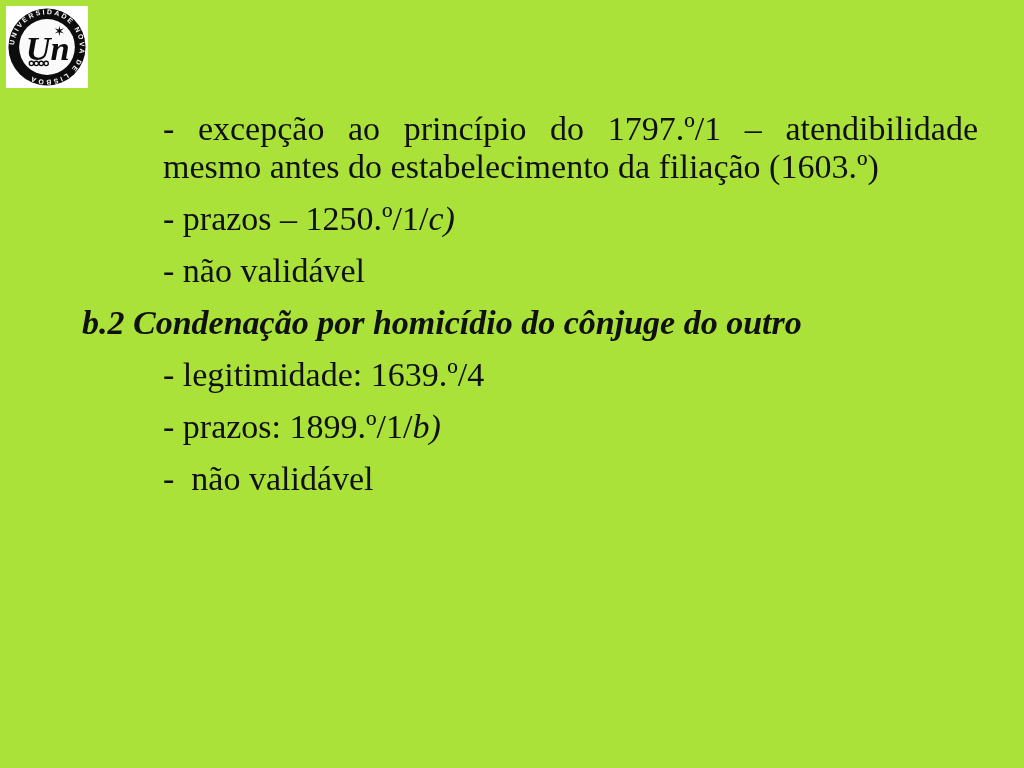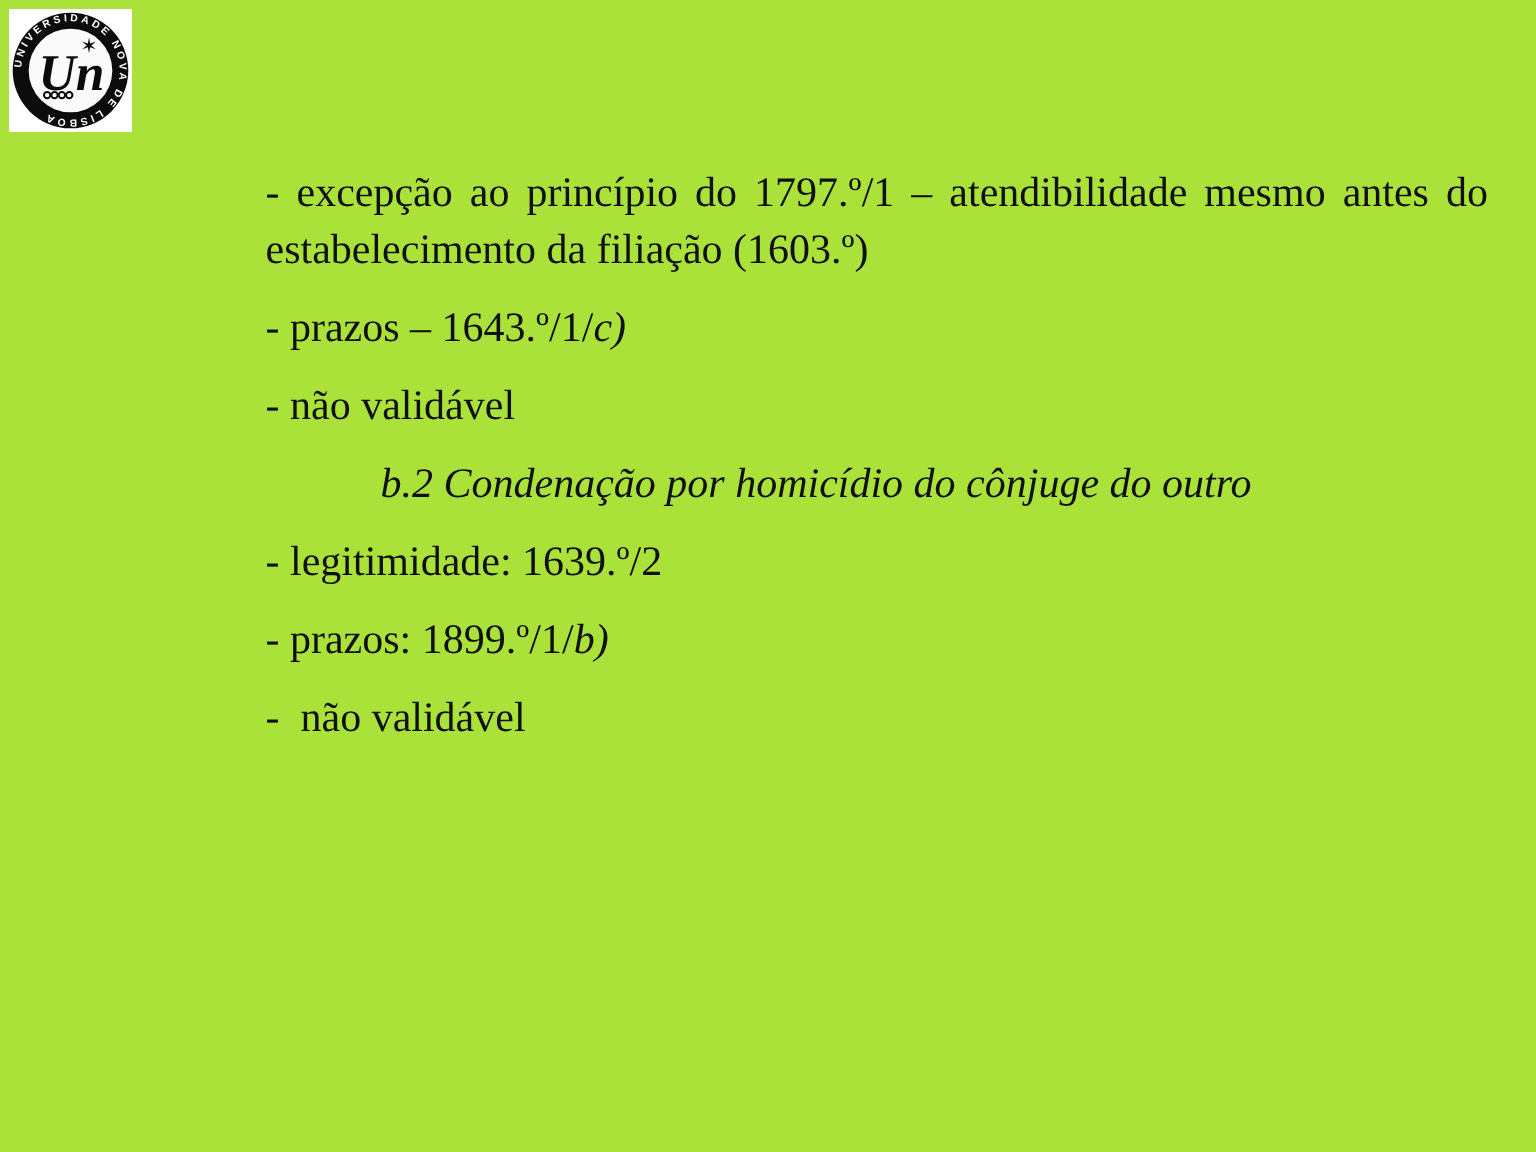--- a/index.html
+++ b/index.html
@@ -31,38 +31,36 @@
     width: 100%;
     height: 100%;
     display: block;
   }
   .content {
     position: absolute;
     left: 82px;
     top: 110px;
     width: 896px;
     color: #101010;
-    font-size: 28px;
+    font-size: 34px;
     line-height: 38px;
-    margin-left: 14px;
   }
   .para {
     margin: 0 0 14px 0;
     white-space: pre-wrap;
   }
   .indent {
     padding-left: 81px;
   }
   .justify {
     text-align: justify;
   }
   .heading {
-    font-weight: normal;
+    font-weight: bold;
     font-style: italic;
-    text-align: center;
   }
   .it {
     font-style: italic;
   }
 </style>
 </head>
 <body>
 
 <div class="slide" id="slide" style="background: rgb(171, 226, 58);">
 
@@ -84,28 +82,28 @@
         <circle cx="43" cy="70" r="2.6"></circle>
         <circle cx="49" cy="70" r="2.6"></circle>
       </g>
     </svg>
   </div>
 
   <div class="content" style="color: rgb(16, 16, 16);">
     <p class="para indent justify">- excepção ao princípio do 1797.º/1 – atendibilidade mesmo antes do estabelecimento da filiação (1603.º)</p>
 
 
-    <p class="para indent"><span>- prazos – 1643.º/1/</span><span class="it">c)</span></p>
+    <p class="para indent"><span>- prazos – 1250.º/1/</span><span class="it">c)</span></p>
 
     <p class="para indent">- não validável</p>
 
     <p class="para heading">b.2 Condenação por homicídio do cônjuge do outro</p>
 
 
 
-    <p class="para indent">- legitimidade: 1639.º/2</p>
+    <p class="para indent">- legitimidade: 1639.º/4</p>
 
     <p class="para indent"><span>- prazos: 1899.º/1/</span><span class="it">b)</span></p>
 
     <p class="para indent">-  não validável</p>
   </div>
 
 </div>
 
 </body></html>

